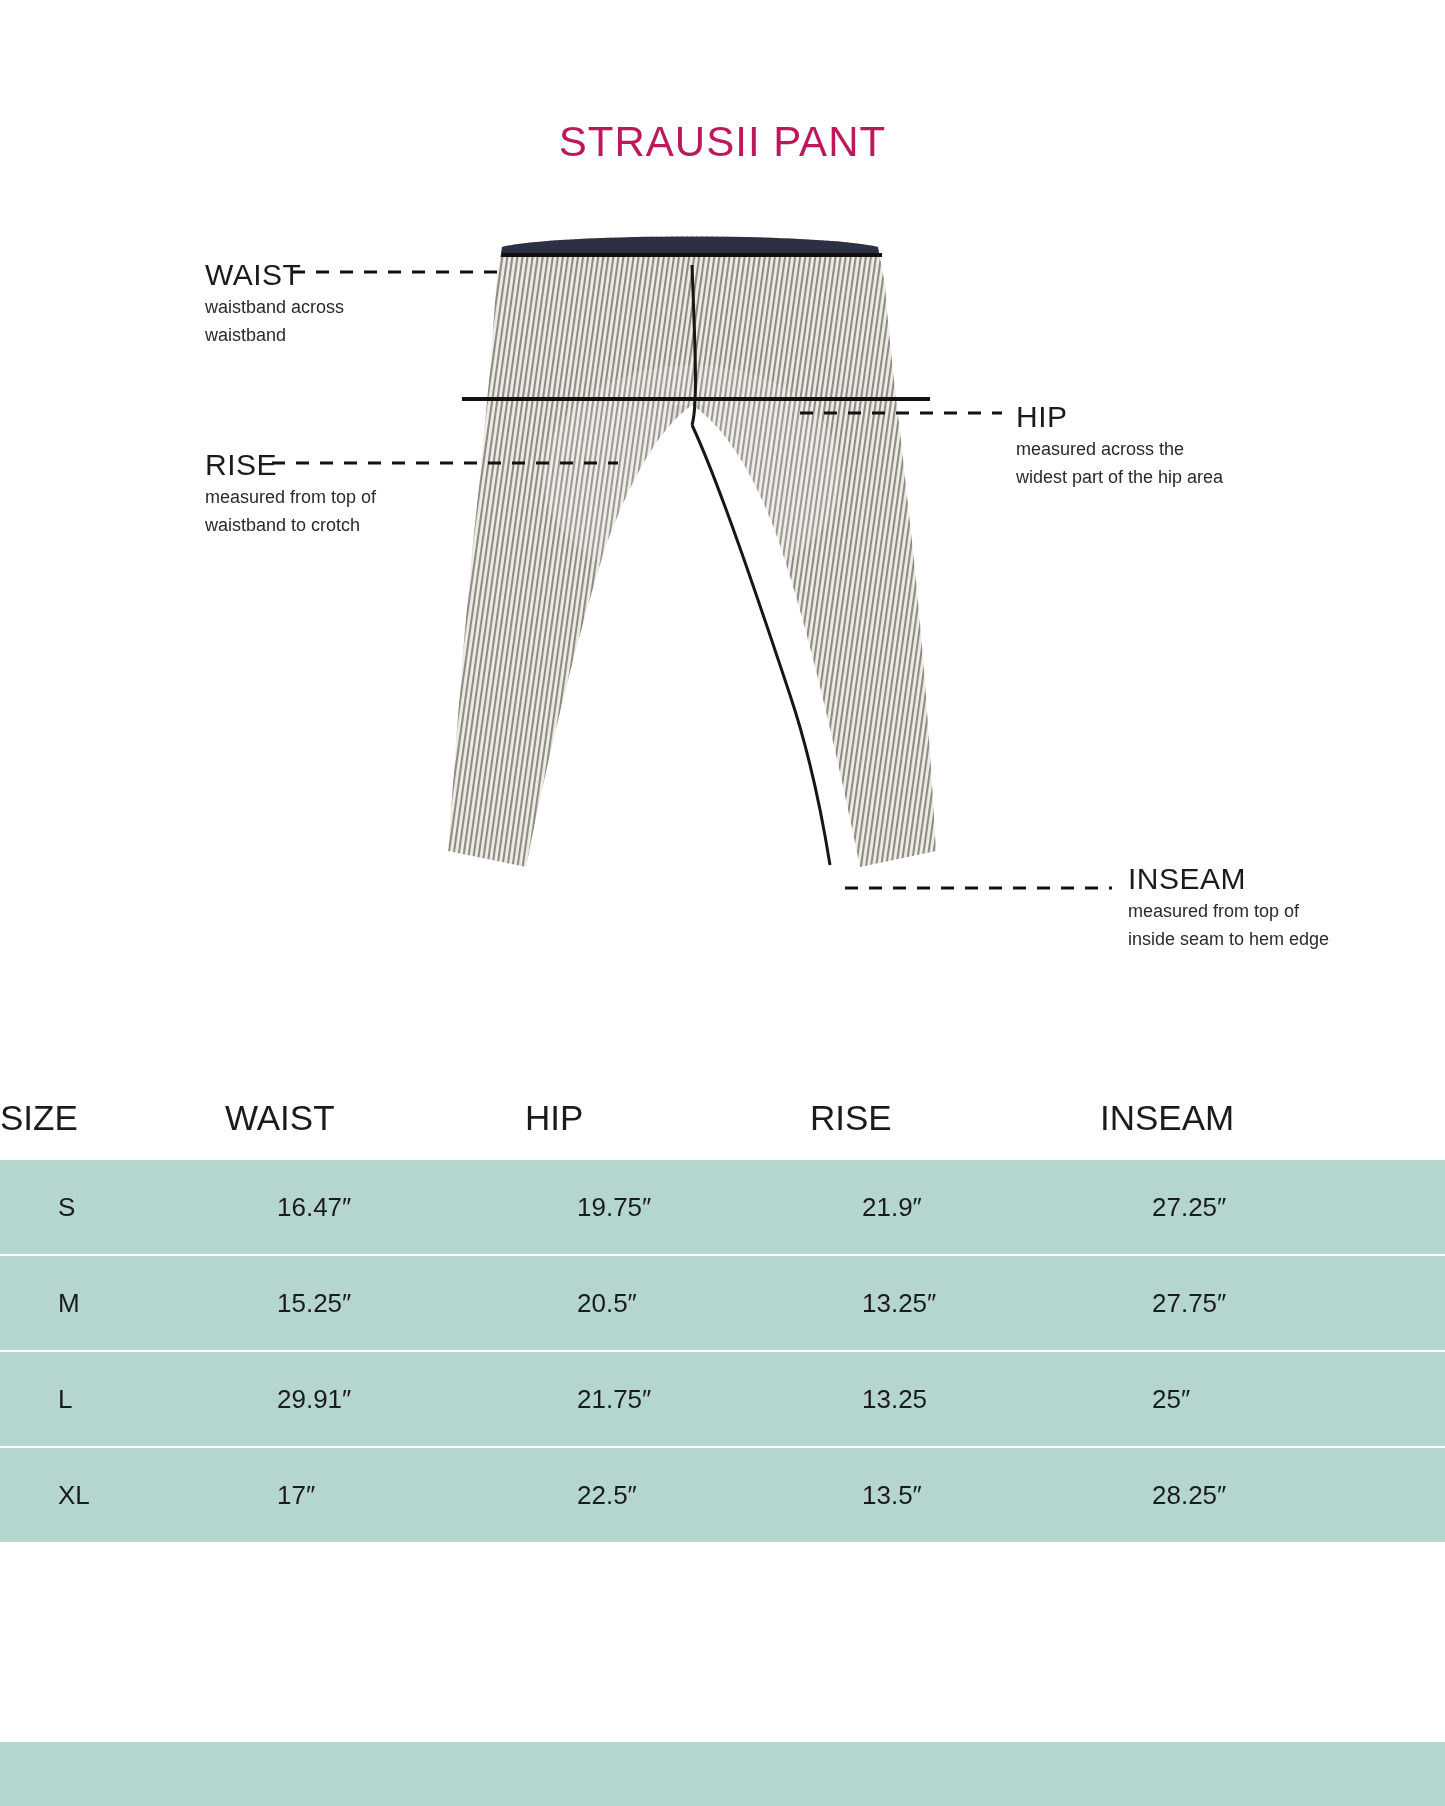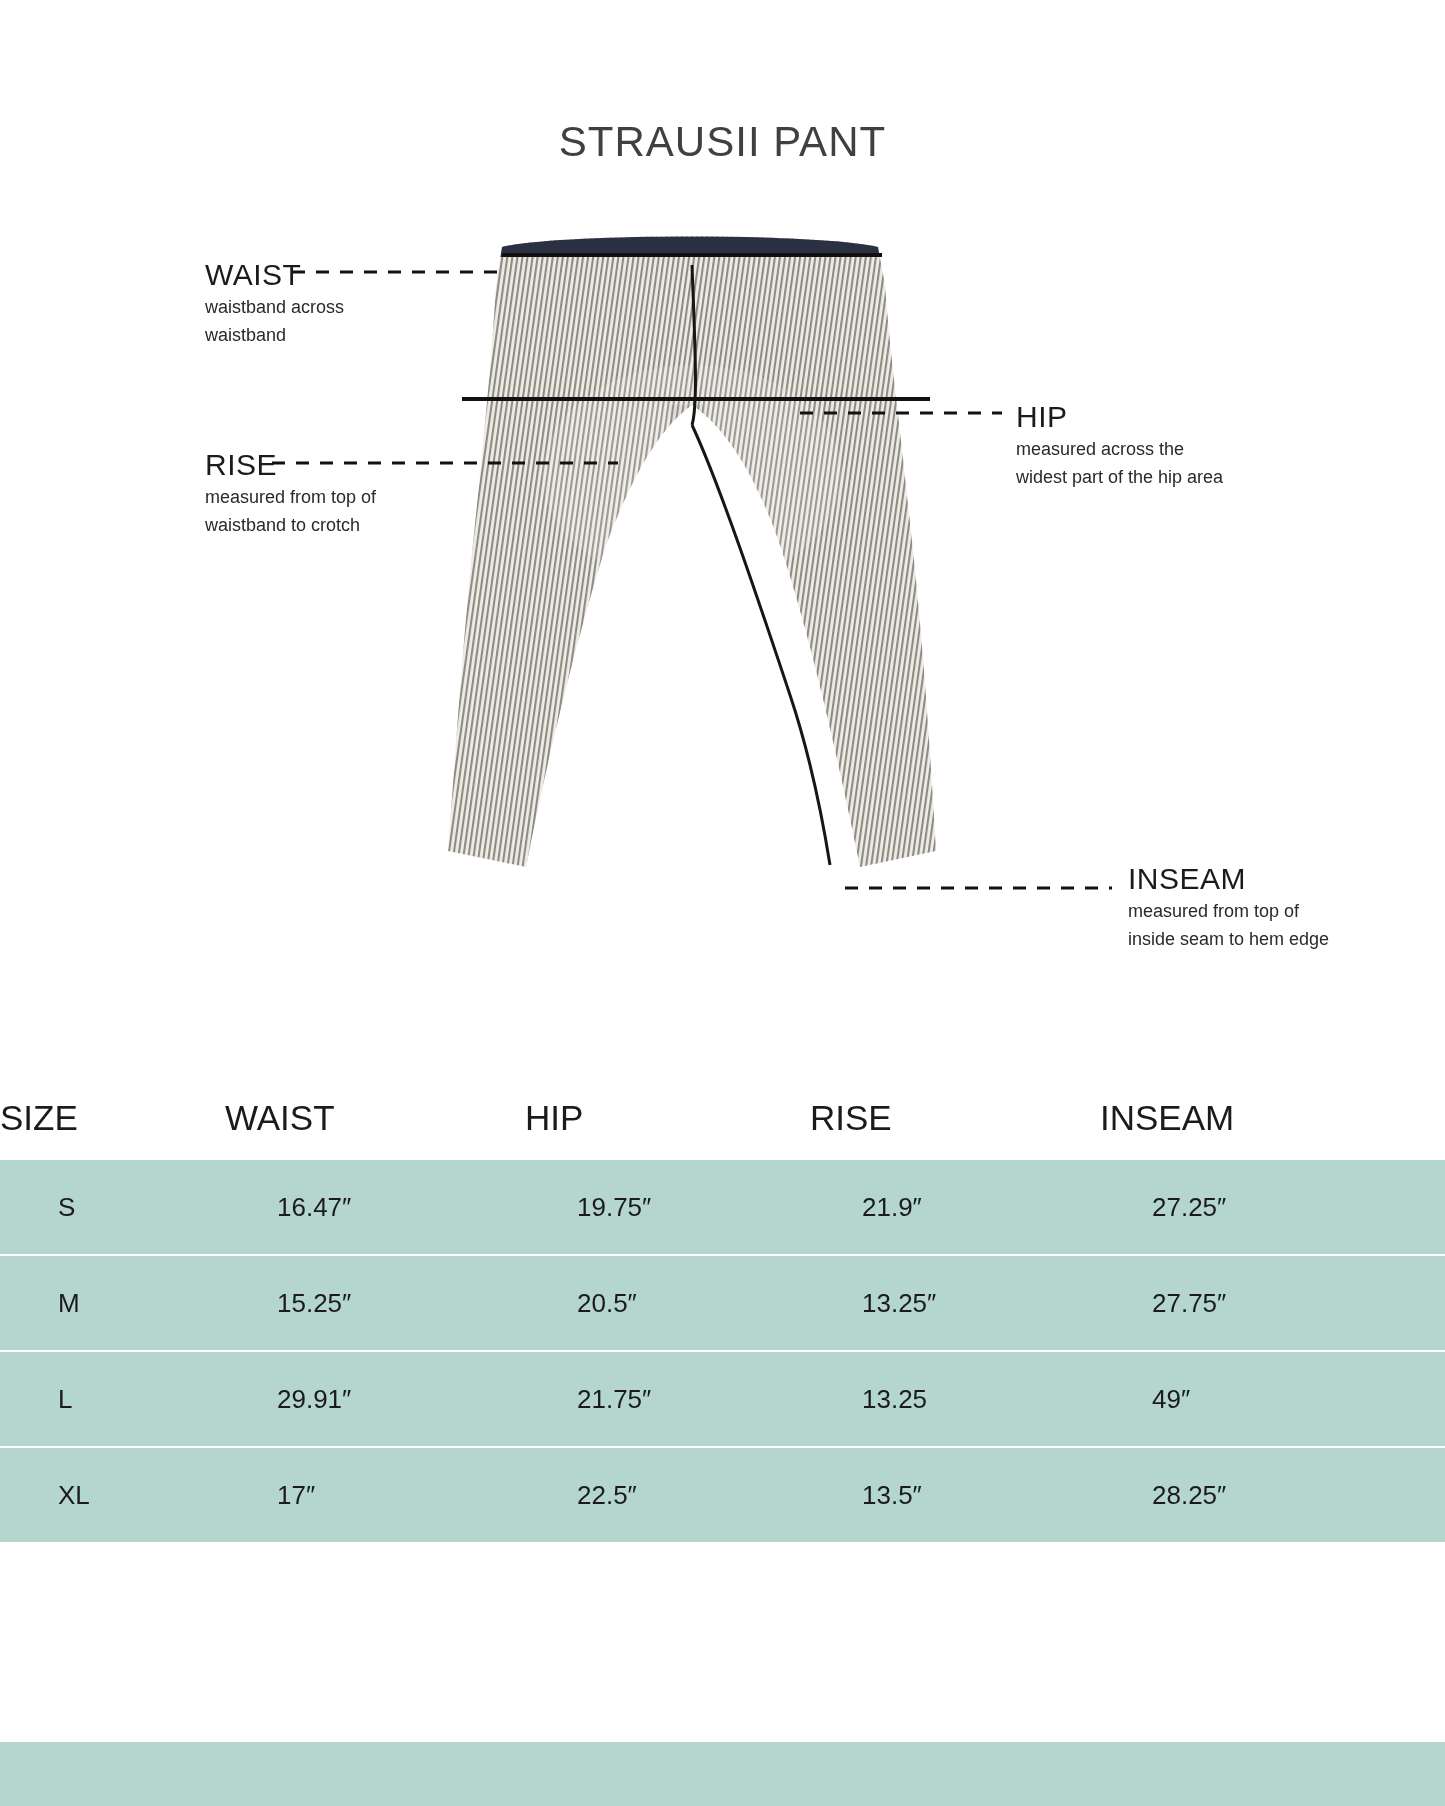--- a/index.html
+++ b/index.html
@@ -19,21 +19,21 @@
   
   .title {
     position: absolute;
     top: 118px;
     left: 0;
     width: 100%;
     text-align: center;
     font-size: 42px;
     letter-spacing: 1px;
     font-weight: 400;
-    color: #404040;
+    color: #be185d;
   }
 
   
   .diagram {
     position: absolute;
     top: 0;
     left: 0;
     width: 1445px;
     height: 1090px;
   }
@@ -219,21 +219,21 @@
       <td class="col-waist">15.25″</td>
       <td class="col-hip">20.5″</td>
       <td class="col-rise">13.25″</td>
       <td class="col-inseam">27.75″</td>
     </tr>
     <tr>
       <td class="col-size">L</td>
       <td class="col-waist">29.91″</td>
       <td class="col-hip">21.75″</td>
       <td class="col-rise">13.25</td>
-      <td class="col-inseam">49″</td>
+      <td class="col-inseam">25″</td>
     </tr>
     <tr>
       <td class="col-size">XL</td>
       <td class="col-waist">17″</td>
       <td class="col-hip">22.5″</td>
       <td class="col-rise">13.5″</td>
       <td class="col-inseam">28.25″</td>
     </tr>
   </tbody>
 </table>

